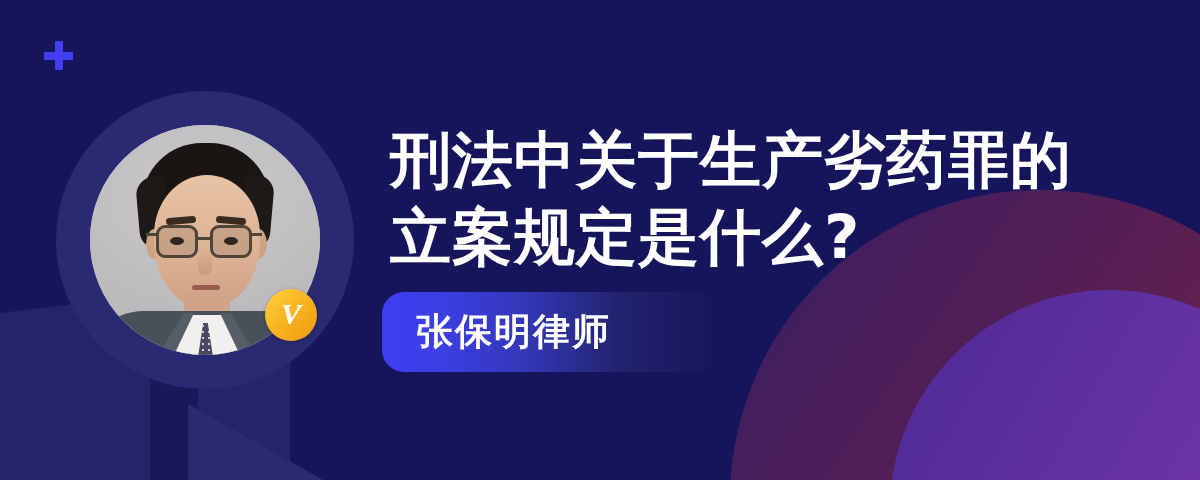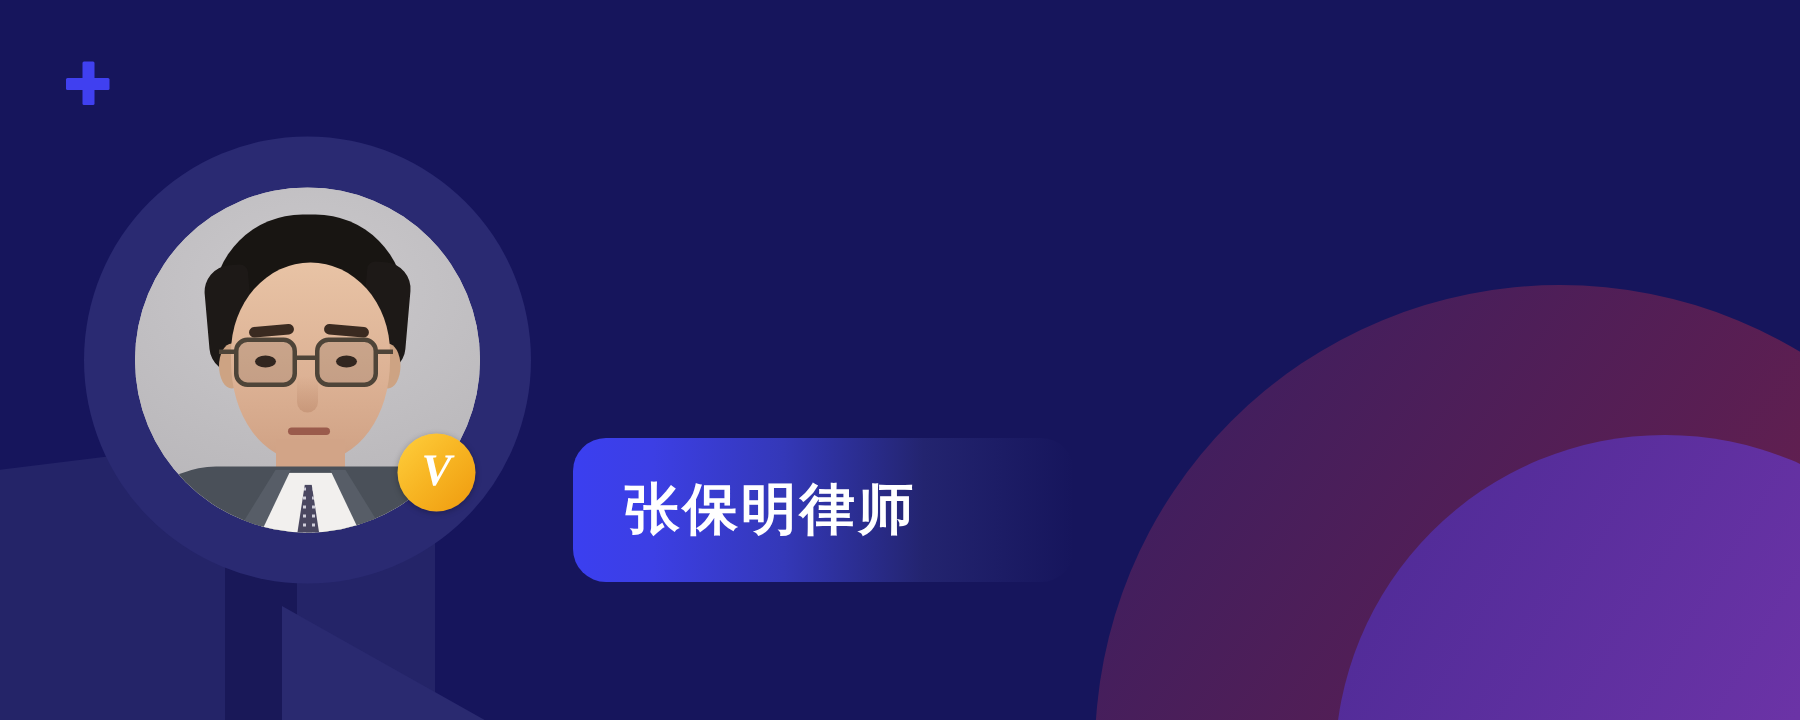--- a/index.html
+++ b/index.html
@@ -308,21 +308,21 @@
     margin: 0;
     white-space: pre-line;
     font-family: "DejaVu Sans", "Liberation Sans", sans-serif;
   }
 
   .name-badge {
     position: absolute;
     left: 382px;
     top: 292px;
     width: 334px;
-    height: 96px;
+    height: 80px;
     border-radius: 22px;
     background: linear-gradient(90deg, #3b3ff0 0%, #3c3fe4 16%, #3438b8 42%, #23246f 70%, rgba(22,21,92,0) 100%);
     display: flex;
     align-items: center;
     text-align: center;
   }
   .name-badge span {
     color: #ffffff;
     font-size: 37px;
     font-weight: bold;
@@ -373,18 +373,22 @@
         <div class="ph-lapel-r"></div>
         <div class="ph-tie"></div>
         <div class="ph-tie-dots"></div>
       </div>
     </div>
     <div class="v-badge">
       <span>V</span>
     </div>
   </div>
 
+  <div class="content">
+    <h1 class="title">刑法中关于生产劣药罪的
+立案规定是什么?</h1>
+  </div>
 
   <div class="name-badge">
     <span>张保明律师</span>
   </div>
 
 </div>
 
 </body></html>

